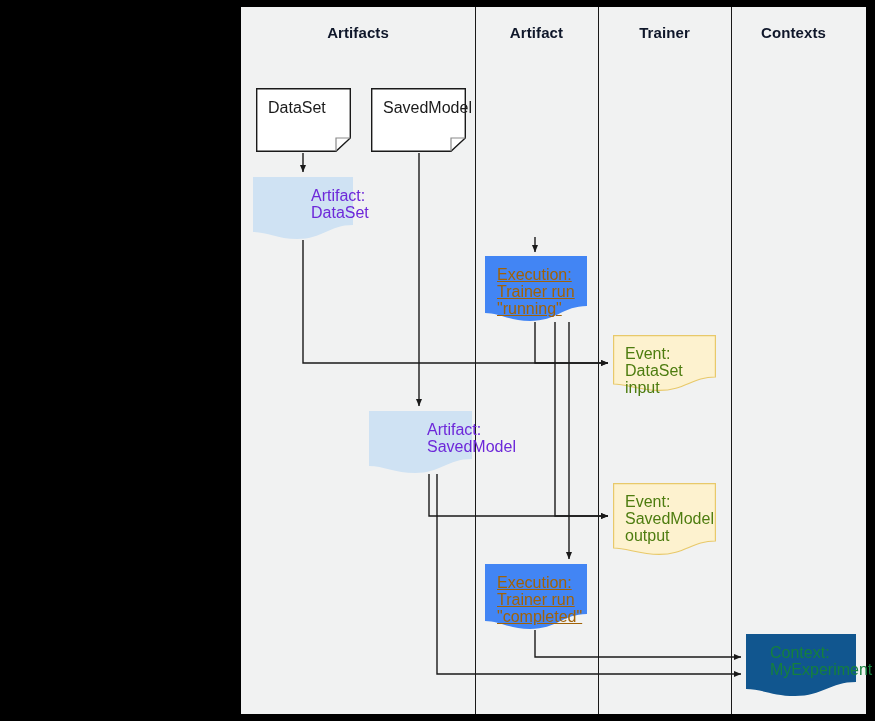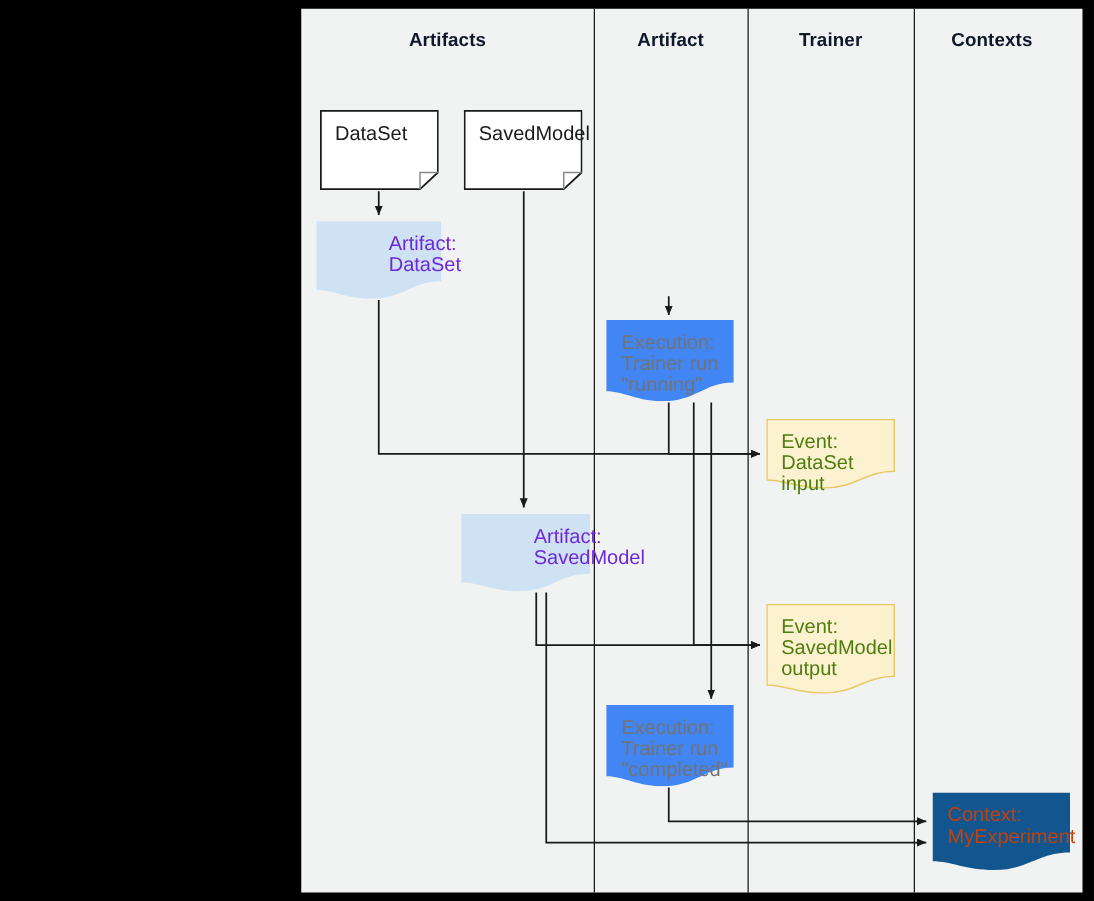--- a/index.html
+++ b/index.html
@@ -9,23 +9,23 @@
   .lane-div{position:absolute;top:0;width:1px;height:707px;background:#1a1a1a;}
   .lane-title{position:absolute;top:17px;font-size:15px;font-weight:bold;color:#0f172a;
               text-align:center;letter-spacing:.1px;}
   #svg{position:absolute;left:0;top:0;width:625px;height:707px;overflow:visible;}
   .node{position:absolute;box-sizing:border-box;}
   .node .lbl{position:absolute;left:12px;top:11px;font-size:16px;line-height:17px;
              white-space:pre-line;}
   .doc .lbl{color:#1a1a1a;}
   .wav .lbl{top:10px;}
   .artifact .lbl{color:#6d28d9;margin-left:46px;}
-  .execution .lbl{color:#737373;}
+  .execution .lbl{color:#a16207;text-decoration:underline;}
   .event .lbl{color:#4d7c0f;}
-  .context .lbl{color:#c2410c;}
+  .context .lbl{color:#15803d;margin-left:12px;}
 </style>
 </head>
 <body>
 
 <div id="root">
   <div id="canvas">
 
     <div class="lane-div" style="left:234px"></div>
     <div class="lane-div" style="left:357px"></div>
     <div class="lane-div" style="left:490px"></div>

